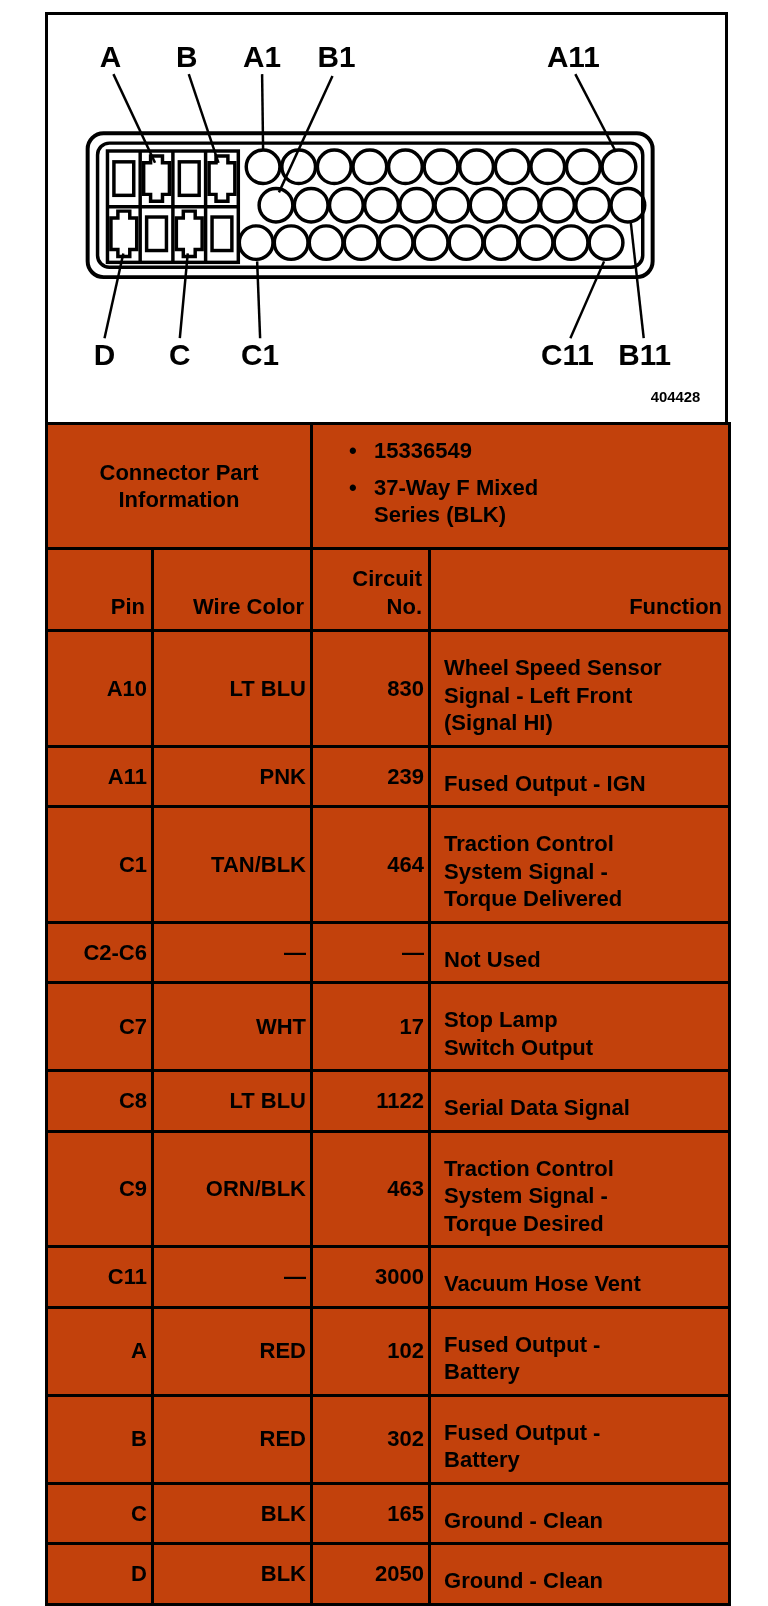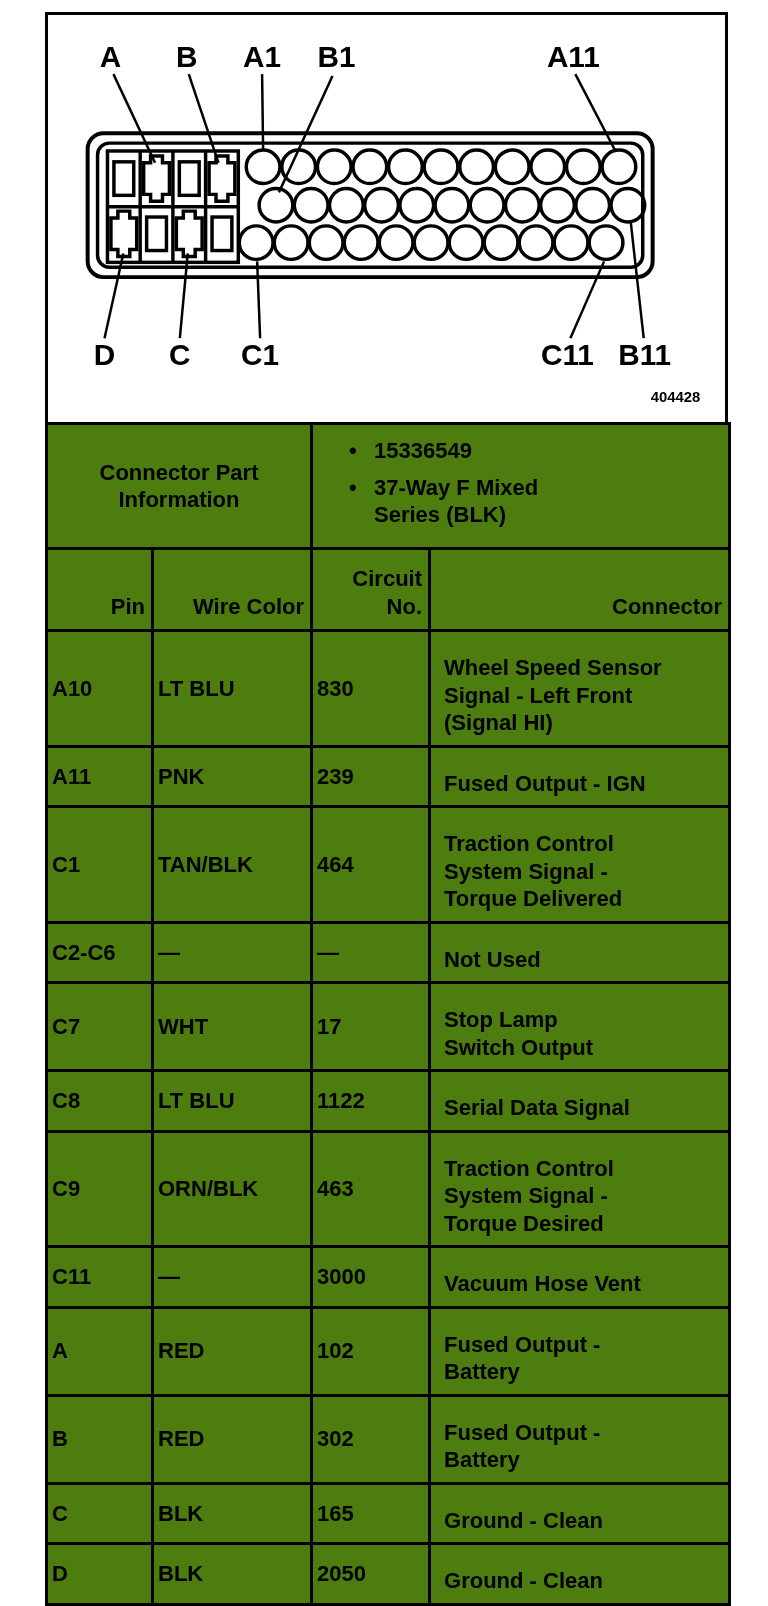--- a/index.html
+++ b/index.html
@@ -14,34 +14,34 @@
   }
   .figure-box svg{display:block;width:100%;height:100%;}
   .stroke{fill:none;stroke:#000;}
   .s4{stroke-width:4px;}
   .s3{stroke-width:3.5px;}
   .leader{stroke:#000;stroke-width:2.5px;}
   .pin-label{font-family:"Liberation Sans",sans-serif;font-weight:bold;font-size:30px;fill:#000;}
   .fig-num{font-family:"Liberation Sans",sans-serif;font-weight:600;font-size:15px;fill:#000;}
   table.pin-table{
     width:683px;border-collapse:collapse;table-layout:fixed;
-    margin-top:-3px;background:#4d7c0f;
+    margin-top:-3px;background:#c2410c;
   }
   table.pin-table td{
     border:3px solid #000;font-size:22px;line-height:1.25;
     font-weight:bold;color:#000;overflow:hidden;
   }
   tr.part-info-row td{height:102px;}
   td.part-info-label{text-align:center;vertical-align:middle;padding:6px 20px;}
   td.part-info-bullets{vertical-align:top;padding:12px 10px 8px 36px;}
   .bullet-item{display:flex;align-items:flex-start;margin-bottom:9px;}
   .bullet-glyph{width:14px;flex:0 0 14px;font-size:22px;line-height:1.25;}
   .bullet-text{white-space:pre-line;padding-left:11px;}
   tr.header-row td{height:64px;text-align:right;vertical-align:bottom;padding:6px 6px 9px 6px;}
-  td.c-pin,td.c-wire,td.c-circ{text-align:left;vertical-align:middle;padding:8px 4px;}
+  td.c-pin,td.c-wire,td.c-circ{text-align:right;vertical-align:middle;padding:8px 4px;}
   td.c-func{text-align:left;vertical-align:middle;padding:22px 10px 8px 13px;white-space:pre-line;}
 </style>
 </head>
 <body>
 
 <div class="page">
   <div class="content">
 
     <div class="figure-box">
       <svg viewBox="0 0 683 413" preserveAspectRatio="none">
@@ -150,21 +150,21 @@
               <span class="bullet-glyph">•</span>
               <span class="bullet-text">37-Way F Mixed
 Series (BLK)</span>
             </div>
           </td>
         </tr>
         <tr class="header-row">
           <td>Pin</td>
           <td>Wire Color</td>
           <td>Circuit No.</td>
-          <td>Connector</td>
+          <td>Function</td>
         </tr>
         <tr>
             <td class="c-pin">A10</td>
             <td class="c-wire">LT BLU</td>
             <td class="c-circ">830</td>
             <td class="c-func">Wheel Speed Sensor
 Signal - Left Front
 (Signal HI)</td>
           </tr>
         <tr>

